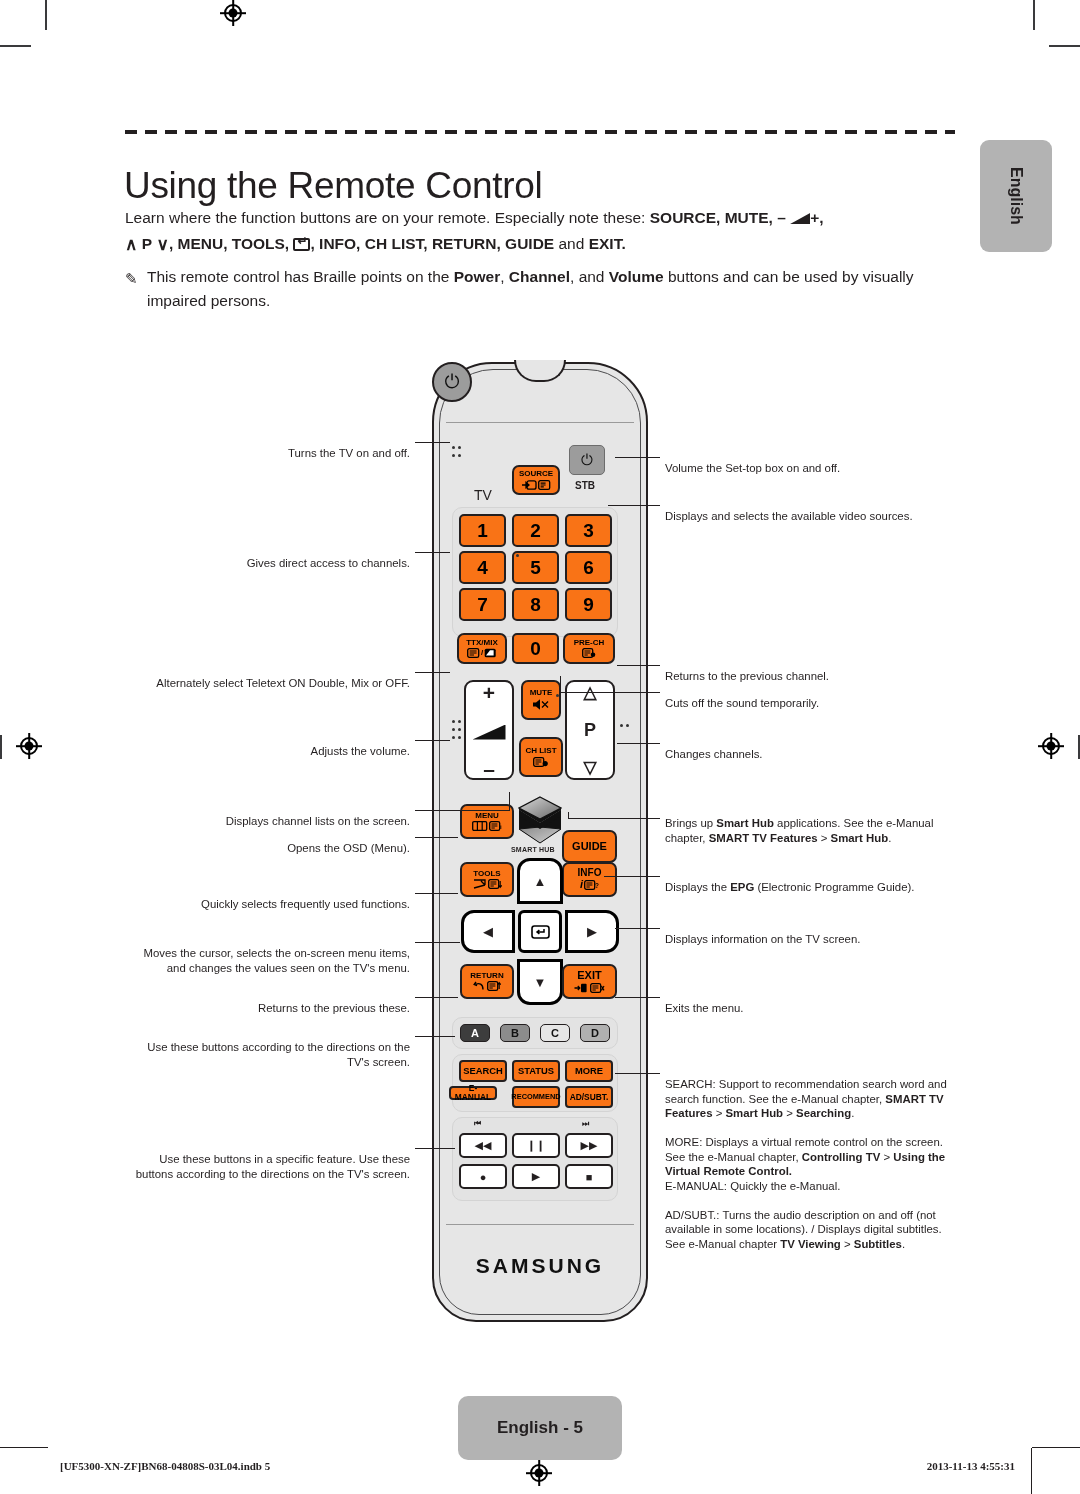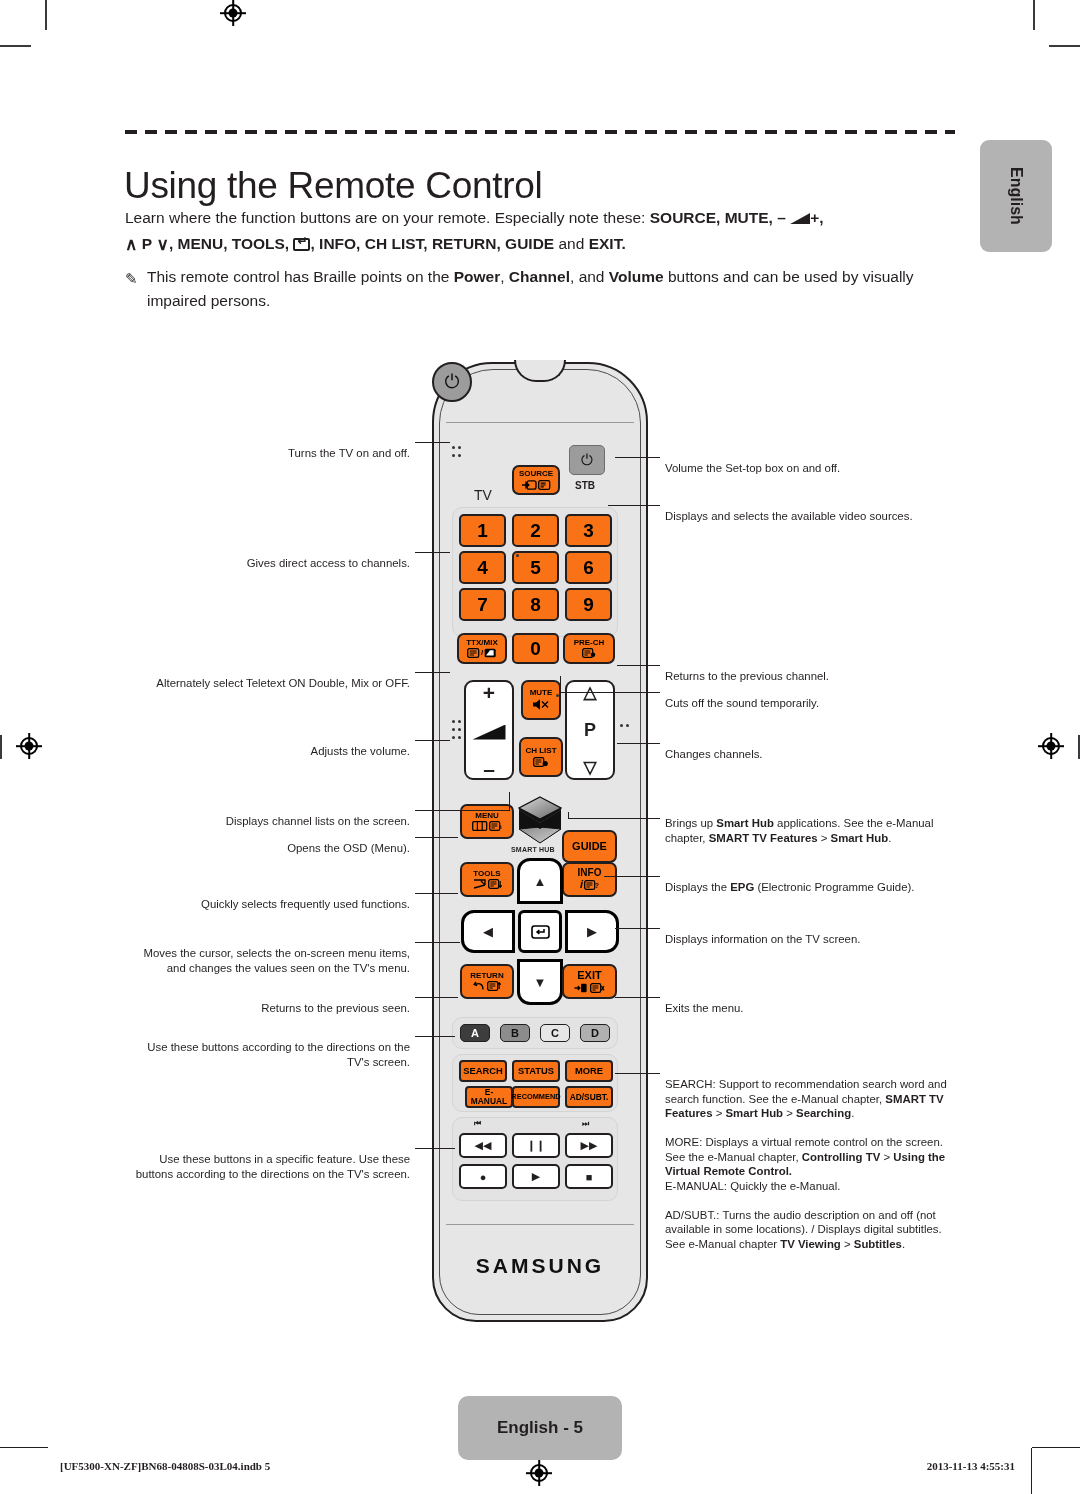--- a/index.html
+++ b/index.html
@@ -487,21 +487,21 @@
   <div class="sec" style="left:20px;top:655px;width:166px;height:32px;"></div>
   <div class="cbtn" style="left:28px;top:662px;background:#3d3d3d;color:#fff;">A</div>
   <div class="cbtn" style="left:68px;top:662px;background:#8c8c8c;color:#111;">B</div>
   <div class="cbtn" style="left:108px;top:662px;background:#e6e6e6;color:#111;">C</div>
   <div class="cbtn" style="left:148px;top:662px;background:#b0b0b0;color:#111;">D</div>
 
   <div class="sec" style="left:20px;top:692px;width:166px;height:58px;"></div>
   <div class="btn" style="left:27px;top:698px;width:48px;height:22px;font-size:9.4px;border-radius:4px;">SEARCH</div>
   <div class="btn" style="left:80px;top:698px;width:48px;height:22px;font-size:9.4px;border-radius:4px;">STATUS</div>
   <div class="btn" style="left:133px;top:698px;width:48px;height:22px;font-size:9.4px;border-radius:4px;">MORE</div>
-  <div class="btn" style="left:33px;top:724px;width:48px;height:22px;font-size:8.4px;border-radius:4px;">E-MANUAL</div>
+  <div class="btn" style="left:17px;top:724px;width:48px;height:14px;font-size:8.4px;border-radius:4px;">E-MANUAL</div>
   <div class="btn" style="left:80px;top:724px;width:48px;height:22px;font-size:7.4px;border-radius:4px;">RECOMMEND</div>
   <div class="btn" style="left:133px;top:724px;width:48px;height:22px;font-size:8.4px;border-radius:4px;">AD/SUBT.</div>
 
   <div class="sec" style="left:20px;top:755px;width:166px;height:84px;"></div>
   <div class="skiplab" style="left:42px;top:757px;">⏮</div>
   <div class="skiplab" style="left:150px;top:757px;">⏭</div>
   <div class="mbtn" style="left:27px;top:771px;width:48px;height:25px;">◀◀</div>
   <div class="mbtn" style="left:80px;top:771px;width:48px;height:25px;">❙❙</div>
   <div class="mbtn" style="left:133px;top:771px;width:48px;height:25px;">▶▶</div>
   <div class="mbtn" style="left:27px;top:802px;width:48px;height:25px;">●</div>
@@ -529,21 +529,21 @@
 
 <div class="co left" style="left:230px;top:830px;width:180px;">Opens the OSD (Menu).</div>
 <div class="lead" style="left:415px;top:837px;width:43px;"></div>
 
 <div class="co left" style="left:160px;top:886px;width:250px;">Quickly selects frequently used functions.</div>
 <div class="lead" style="left:415px;top:893px;width:43px;"></div>
 
 <div class="co left" style="left:130px;top:935px;width:280px;">Moves the cursor, selects the on-screen menu items, and changes the values seen on the TV's menu.</div>
 <div class="lead" style="left:415px;top:942px;width:45px;"></div>
 
-<div class="co left" style="left:200px;top:990px;width:210px;">Returns to the previous seen.</div>
+<div class="co left" style="left:200px;top:990px;width:210px;">Returns to the previous these.</div>
 <div class="lead" style="left:415px;top:997px;width:43px;"></div>
 
 <div class="co left" style="left:130px;top:1029px;width:280px;">Use these buttons according to the directions on the TV's screen.</div>
 <div class="lead" style="left:415px;top:1036px;width:40px;"></div>
 
 <div class="co left" style="left:130px;top:1141px;width:280px;">Use these buttons in a specific feature. Use these buttons according to the directions on the TV's screen.</div>
 <div class="lead" style="left:415px;top:1148px;width:40px;"></div>
 
 <div class="lead" style="left:615px;top:457px;width:45px;"></div>
 <div class="co right" style="left:665px;top:450px;width:290px;">Volume the Set-top box on and off.</div>

